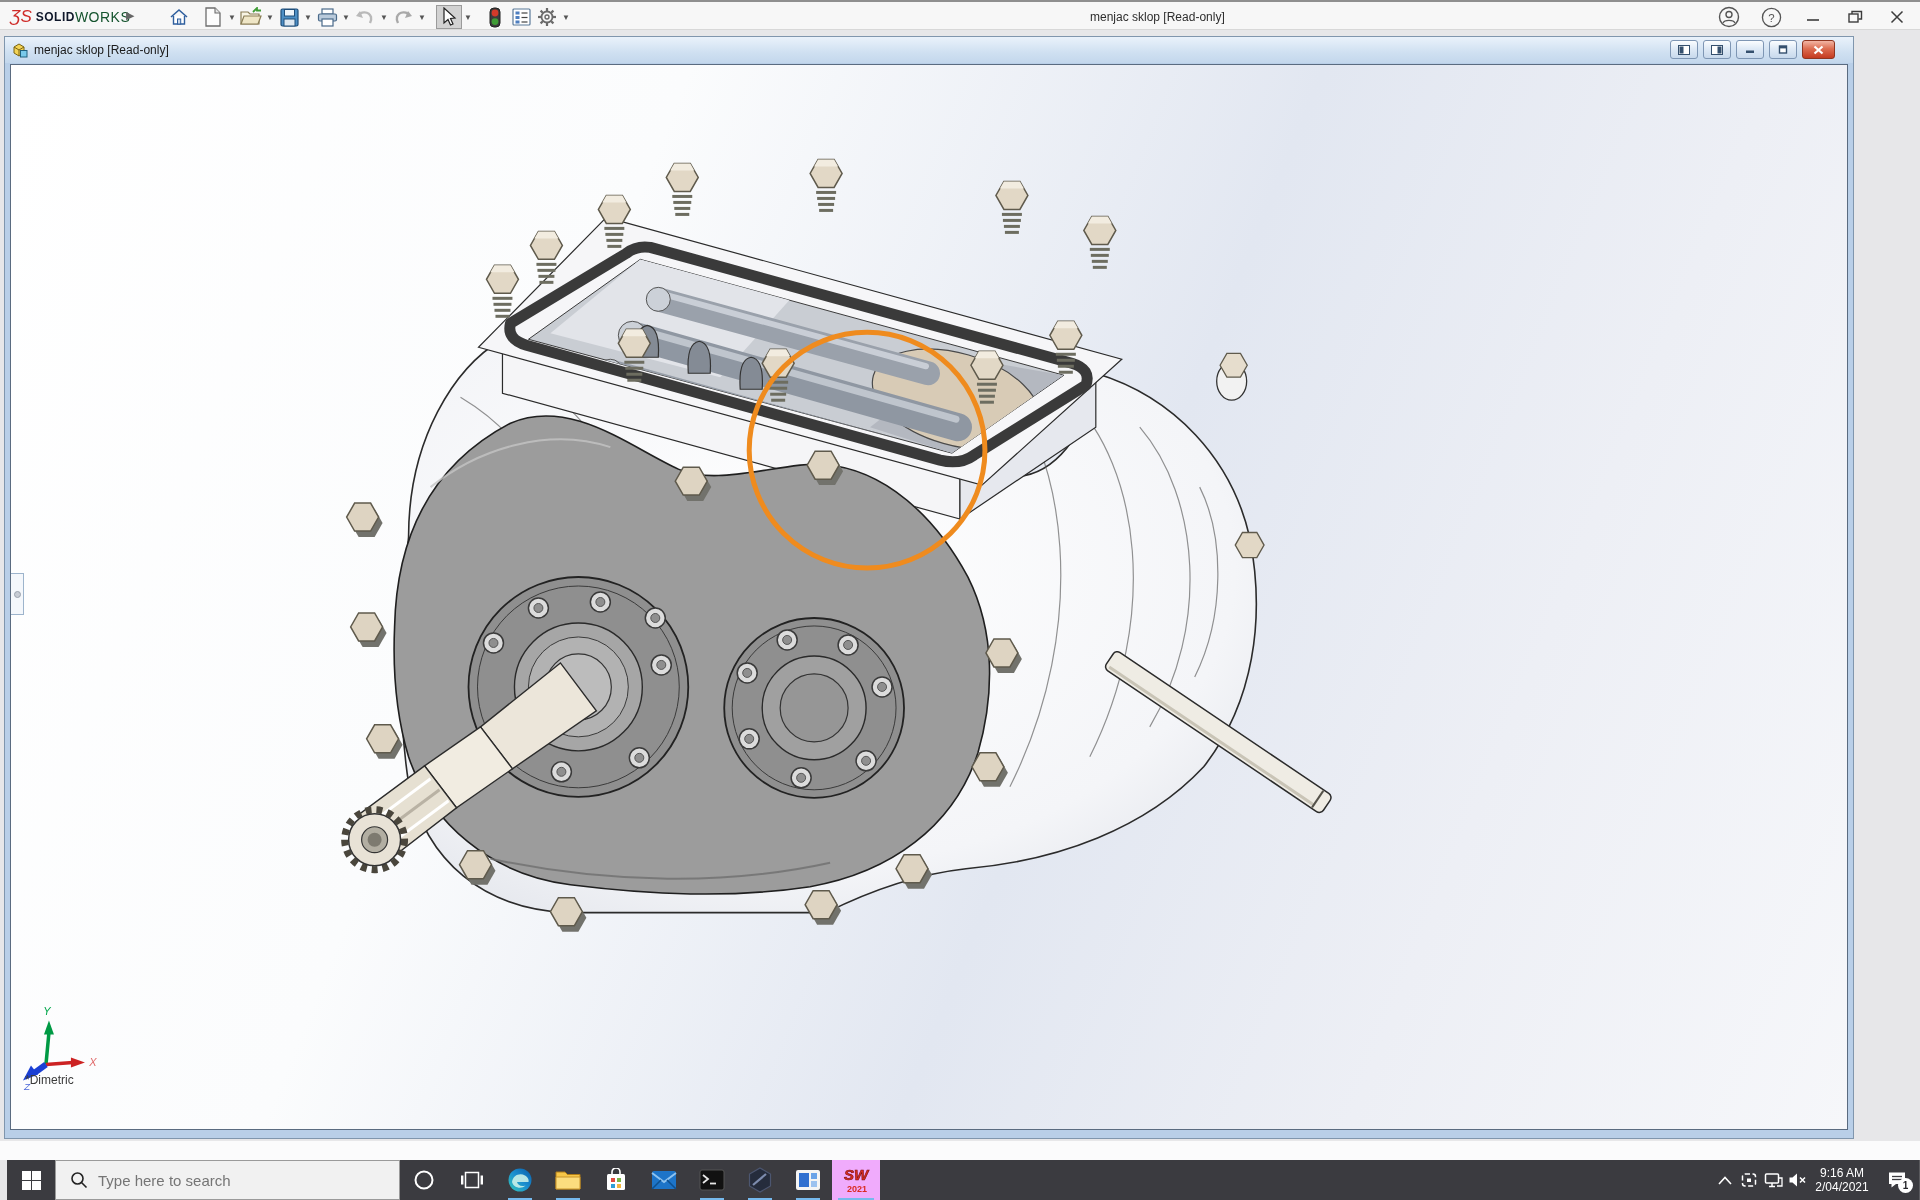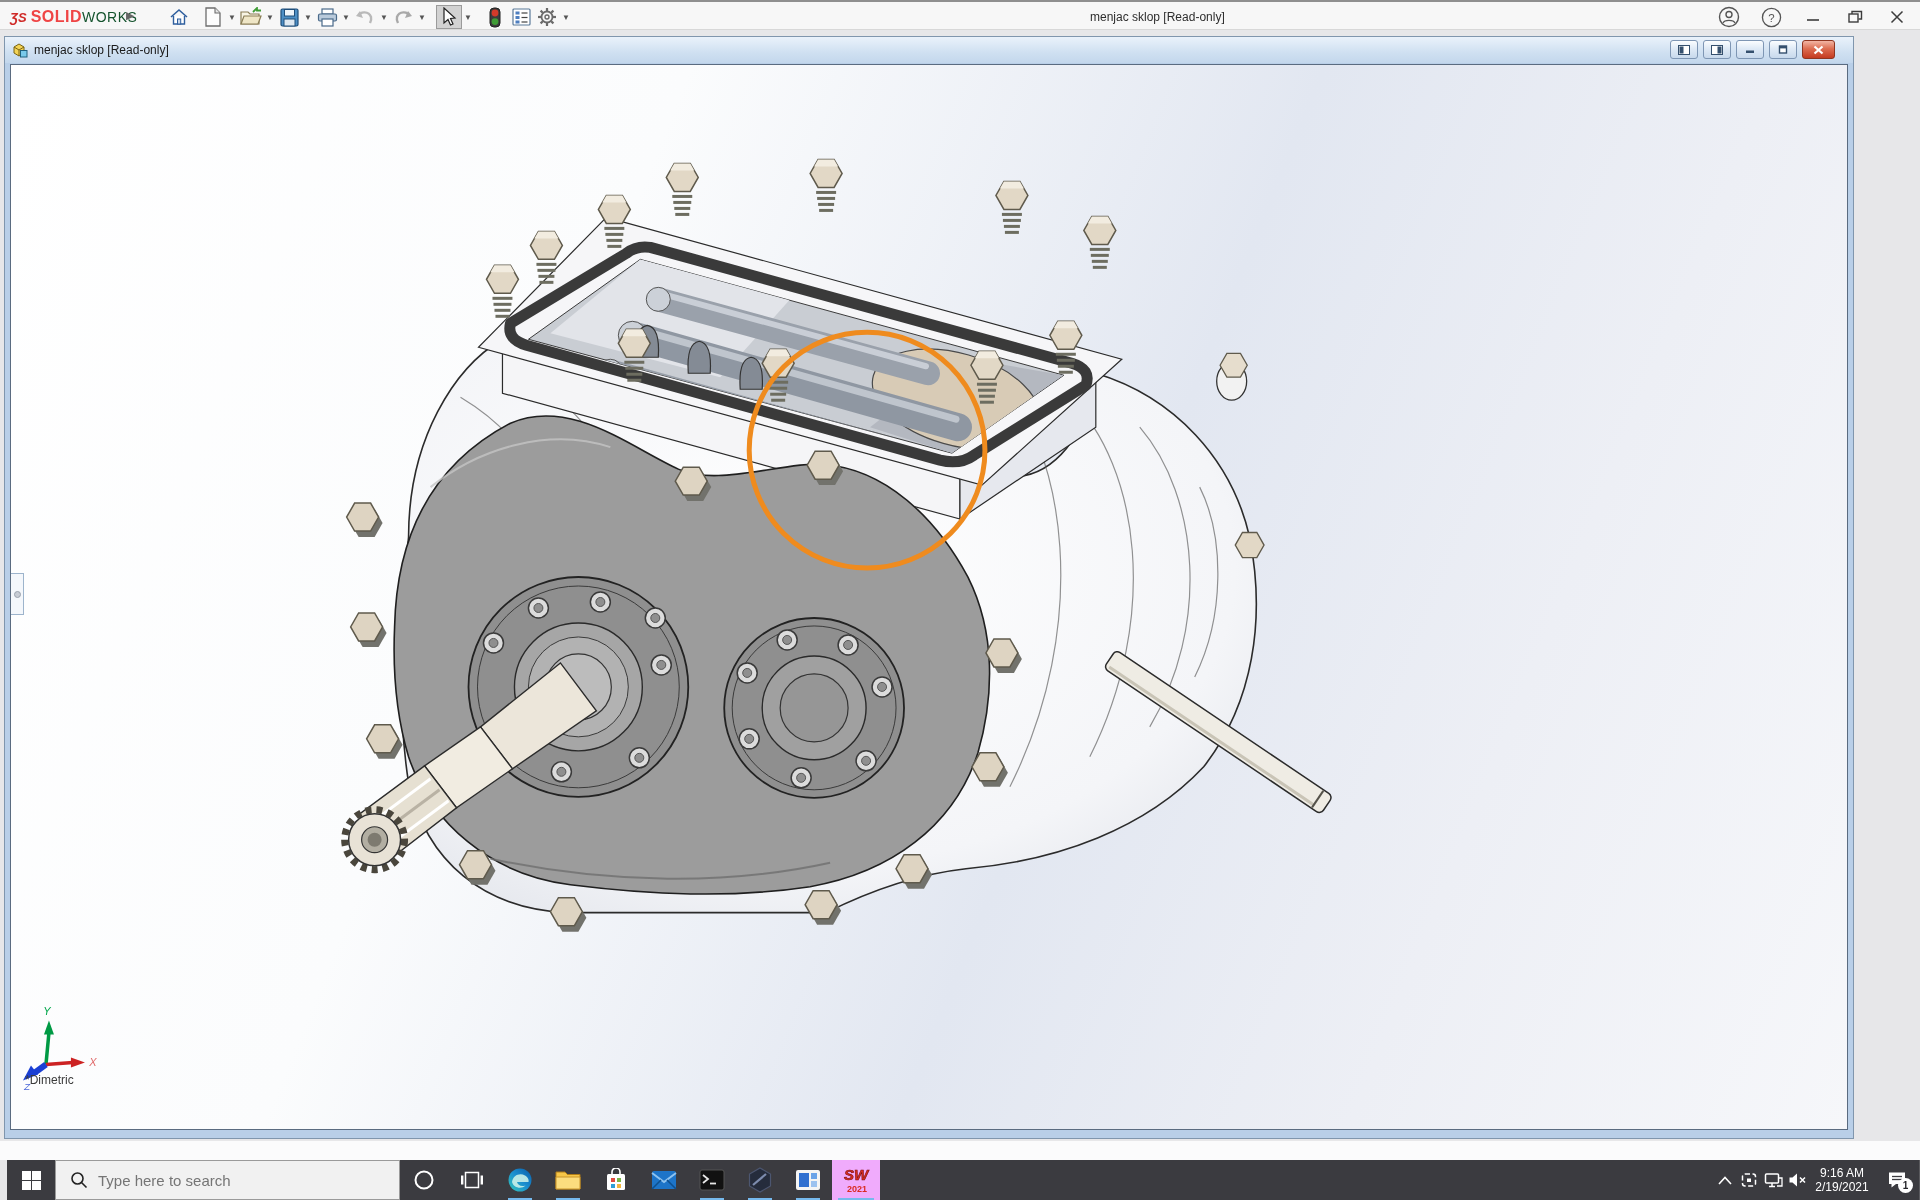--- a/index.html
+++ b/index.html
@@ -4,22 +4,22 @@
 <style>
   * { margin:0; padding:0; box-sizing:border-box; }
   html,body { width:1920px; height:1200px; overflow:hidden;
     font-family:"Liberation Sans", sans-serif; }
   .screen { position:relative; width:1920px; height:1200px; background:#e7e7e9; }
 
   
   .titlebar { position:absolute; left:0; top:0; width:1920px; height:30px;
     background:#f7f7f7; border-top:2px solid #8f8f8f; border-bottom:1px solid #d8d8d8; }
   .logo { position:absolute; left:10px; top:5px; height:20px; display:flex; align-items:center; cursor:default; }
-  .logo .g3ds { font-style:italic; font-weight:bold; font-size:13px; color:#cf2a27; margin-right:4px; }
-  .logo .solid { font-weight:bold; font-size:16px; color:#ef4444; letter-spacing:.5px; }
+  .logo .g3ds { font-style:italic; font-weight:normal; font-size:17px; color:#cf2a27; margin-right:4px; }
+  .logo .solid { font-weight:bold; font-size:12px; color:#0f172a; letter-spacing:.5px; }
   .logo .works { font-weight:normal; font-size:14px; color:#14532d; letter-spacing:.5px; }
   .menu-arrow { position:absolute; left:126px; top:7px; font-size:11px; color:#666; }
   .tools { position:absolute; left:166px; top:2px; height:26px; display:flex; align-items:center; }
   .tb-btn { width:26px; height:24px; display:flex; align-items:center; justify-content:center; }
   .tb-btn.sel { background:#d2d2d2; border:1px solid #9b9b9b; }
   .caret { width:12px; height:24px; font-size:8px; color:#555; display:flex; align-items:center; justify-content:center; }
   .tb-gap { width:8px; }
   .app-title { position:absolute; left:1090px; top:8px; font-size:12px; color:#2e2e2e; white-space:nowrap; }
   .tbar-right { position:absolute; right:10px; top:3px; height:24px; display:flex; align-items:center; gap:16px; }
   .wbtn { width:26px; height:22px; display:flex; align-items:center; justify-content:center; color:#3c3c3c; font-size:13px; }
@@ -556,21 +556,21 @@
         </svg>
       </div>
       <div class="tray-ic">
         <svg width="19" height="16" viewBox="0 0 19 16">
           <path d="M1.5 5.5 H4.5 L9 1.5 V14.5 L4.5 10.5 H1.5 Z" fill="#fff"></path>
           <path d="M12 5.5 L17 10.5 M17 5.5 L12 10.5" stroke="#fff" stroke-width="1.5"></path>
         </svg>
       </div>
       <div class="clock">
         <div>9:16 AM</div>
-        <div>2/19/2021</div>
+        <div>2/04/2021</div>
       </div>
       <div class="actioncenter">
         <svg width="20" height="18" viewBox="0 0 20 18">
           <path d="M2 1.5 H18 V13 H9 L4.5 16.5 V13 H2 Z" fill="#fff"></path>
           <line x1="5" y1="5.5" x2="15" y2="5.5" stroke="#3b3b40" stroke-width="1.3"></line>
           <line x1="5" y1="8.5" x2="15" y2="8.5" stroke="#3b3b40" stroke-width="1.3"></line>
         </svg>
         <div class="ac-badge">1</div>
       </div>
       <div class="show-desktop"></div>

